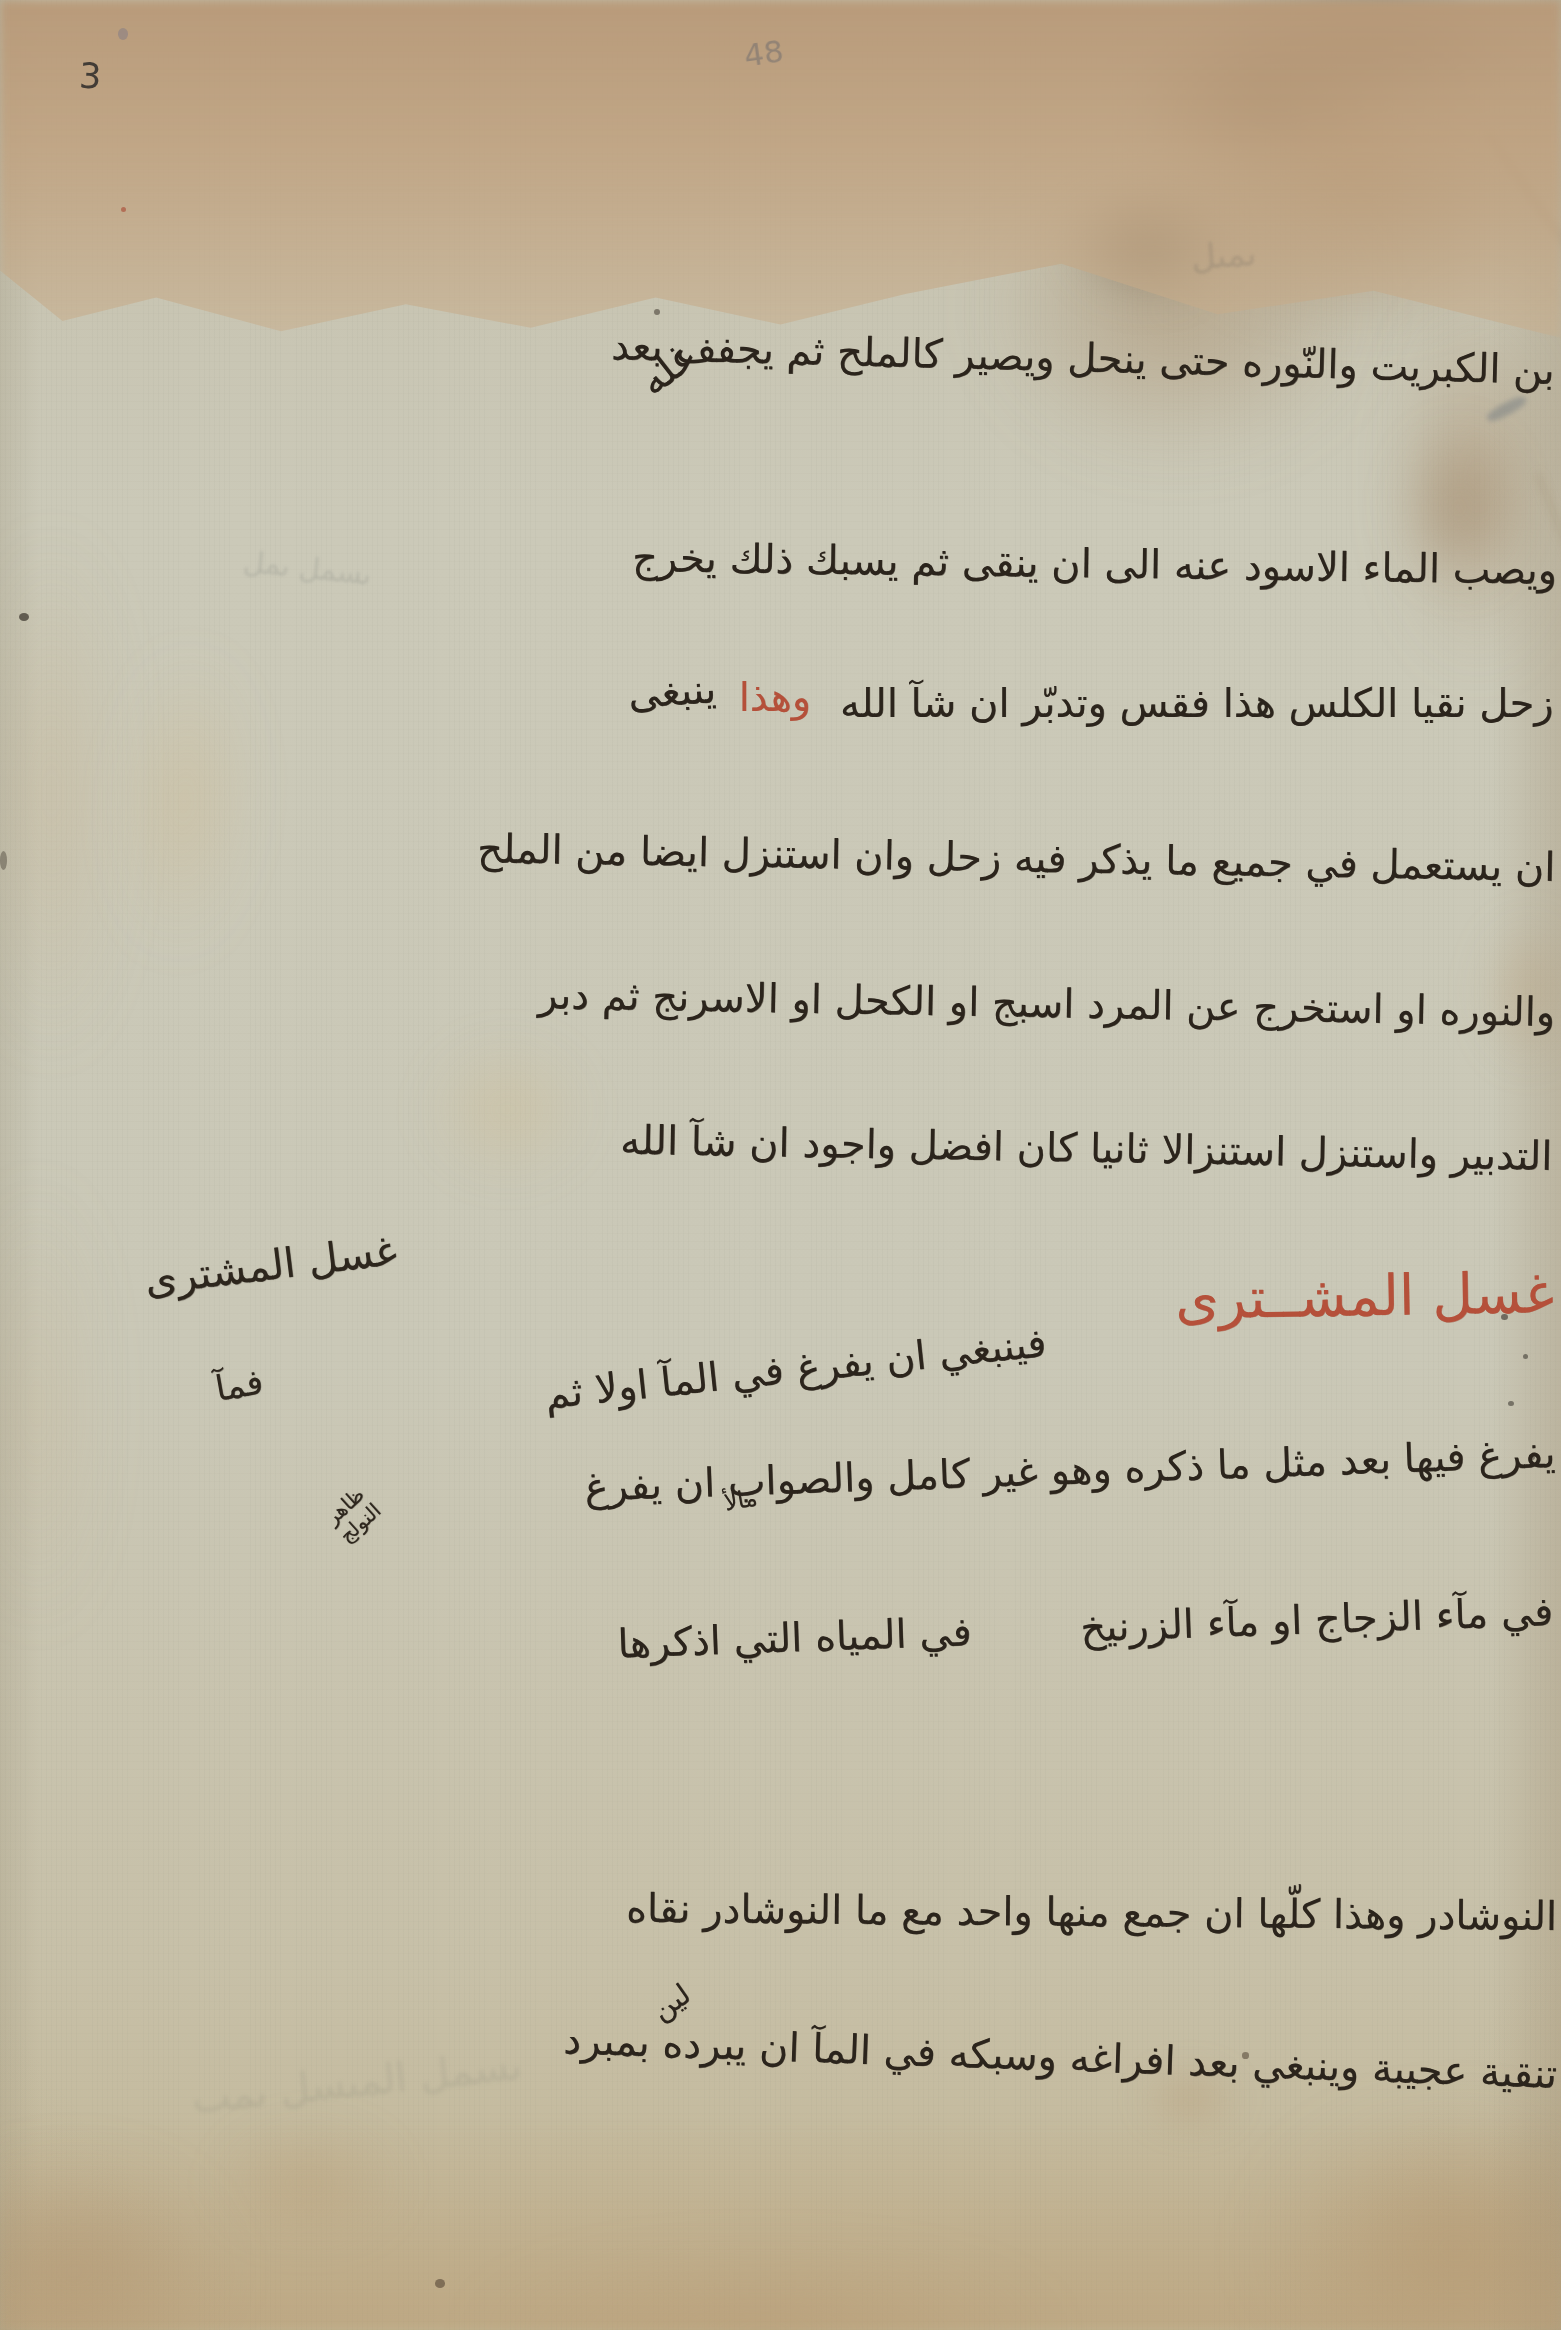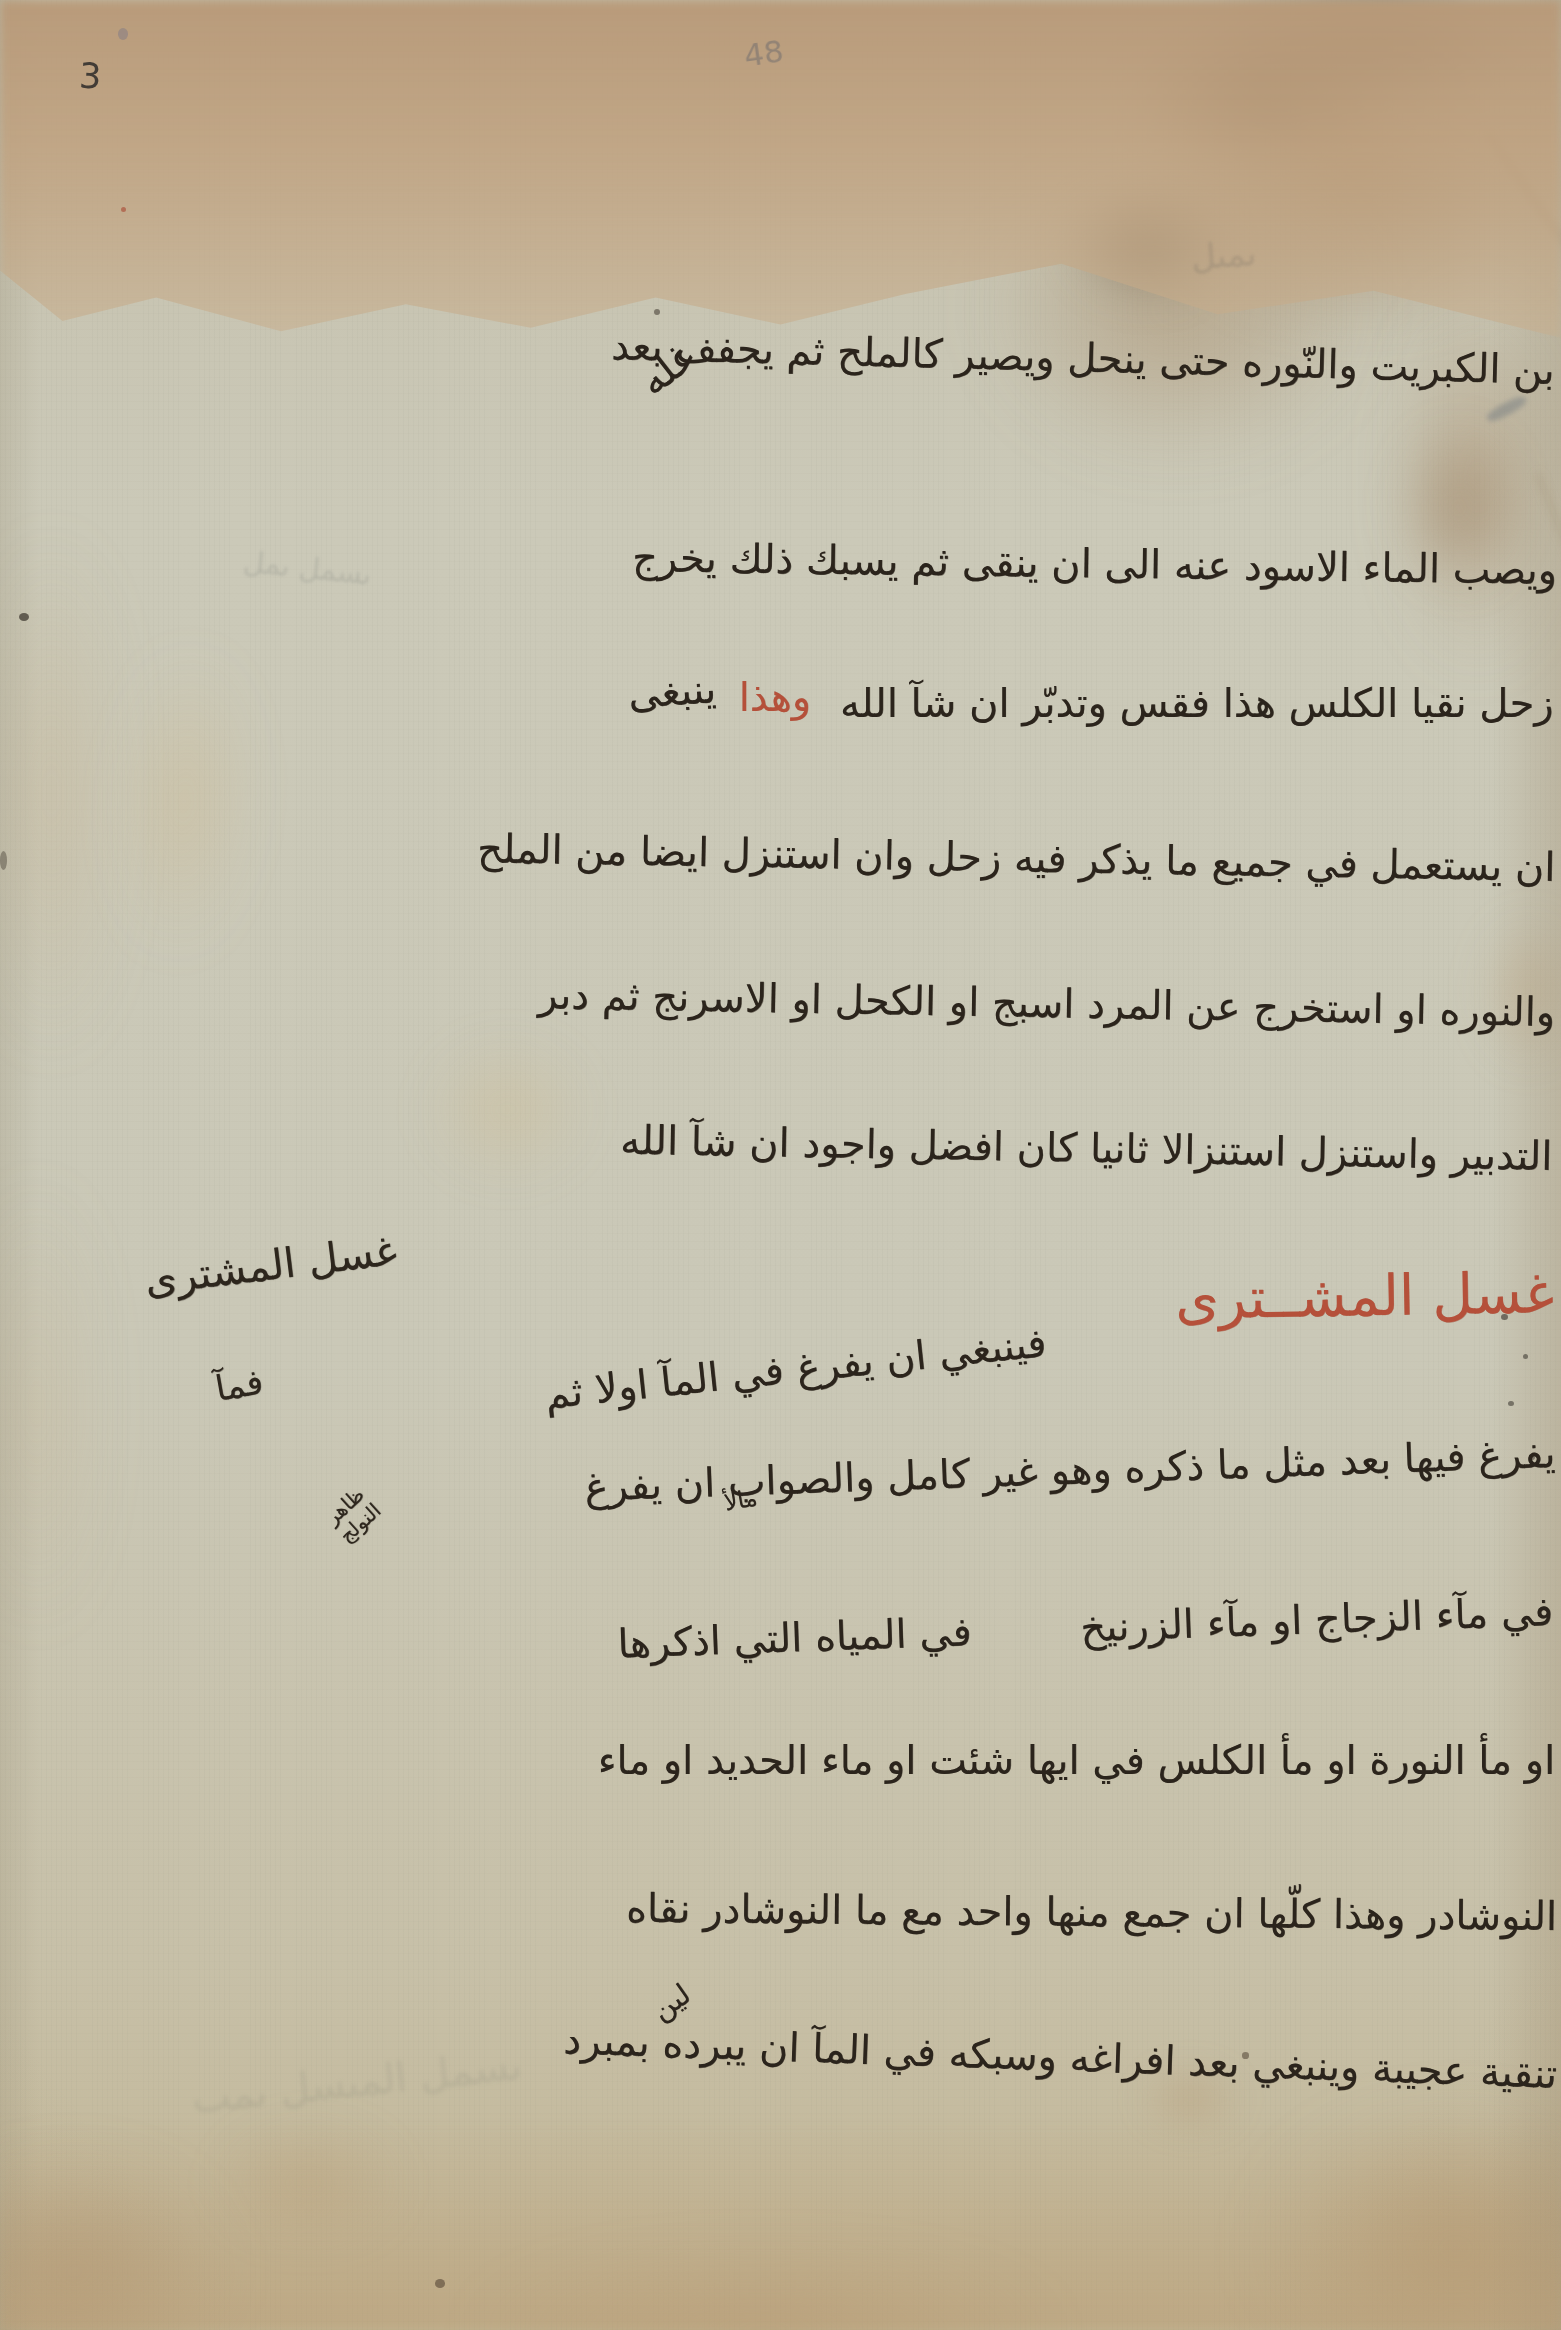--- a/index.html
+++ b/index.html
@@ -105,21 +105,20 @@
   <div class="line" style="top:1317px;right:515px;transform:rotate(-6deg);">فينبغي ان يفرغ في المآ اولا ثم</div>
 
   <div class="line" style="top:1428px;right:5.9px;transform:rotate(-2deg);">يفرغ فيها بعد مثل ما ذكره وهو غير كامل والصواب ان يفرغ</div>
   <div class="tail" style="left:724px;top:1486px;font-size:23.5px;transform:rotate(-10deg);">مالأ</div>
 
   <div class="line" style="top:1586px;right:7.4px;transform:rotate(-2deg);">
     <span style="display:inline-block;margin-left:96px;">في مآء الزجاج او مآء الزرنيخ</span>
     <span>في المياه التي اذكرها</span>
   </div>
 
-  <div class="line" style="top:1735px;right:5.9px;">او مأ النورة او مأ الكلس في ايها شئت او ماء الحديد او ماء</div>
 
   <div class="line" style="top:1891px;right:4.4px;transform:rotate(0.5deg);">النوشادر وهذا كلّها ان جمع منها واحد مع ما النوشادر نقاه</div>
 
   <div class="line" style="top:2049px;right:4.4px;transform:rotate(2deg);">تنقية عجيبة وينبغي بعد افراغه وسبكه في المآ ان يبرده بمبرد</div>
   <div class="tail" style="left:651px;top:1985px;font-size:29px;transform:rotate(-35deg);">لين</div>
 
   <div class="mnote" style="left:143px;top:1226px;font-size:41px;transform:rotate(-7deg);">غسل المشترى</div>
   <div class="mnote" style="left:215px;top:1361px;font-size:35px;transform:rotate(-10deg);">فمآ</div>
   <div class="mnote" style="left:323px;top:1476px;font-size:20px;line-height:1.15;transform:rotate(-42deg);text-align:center;">
     <div>ظاهر</div>

